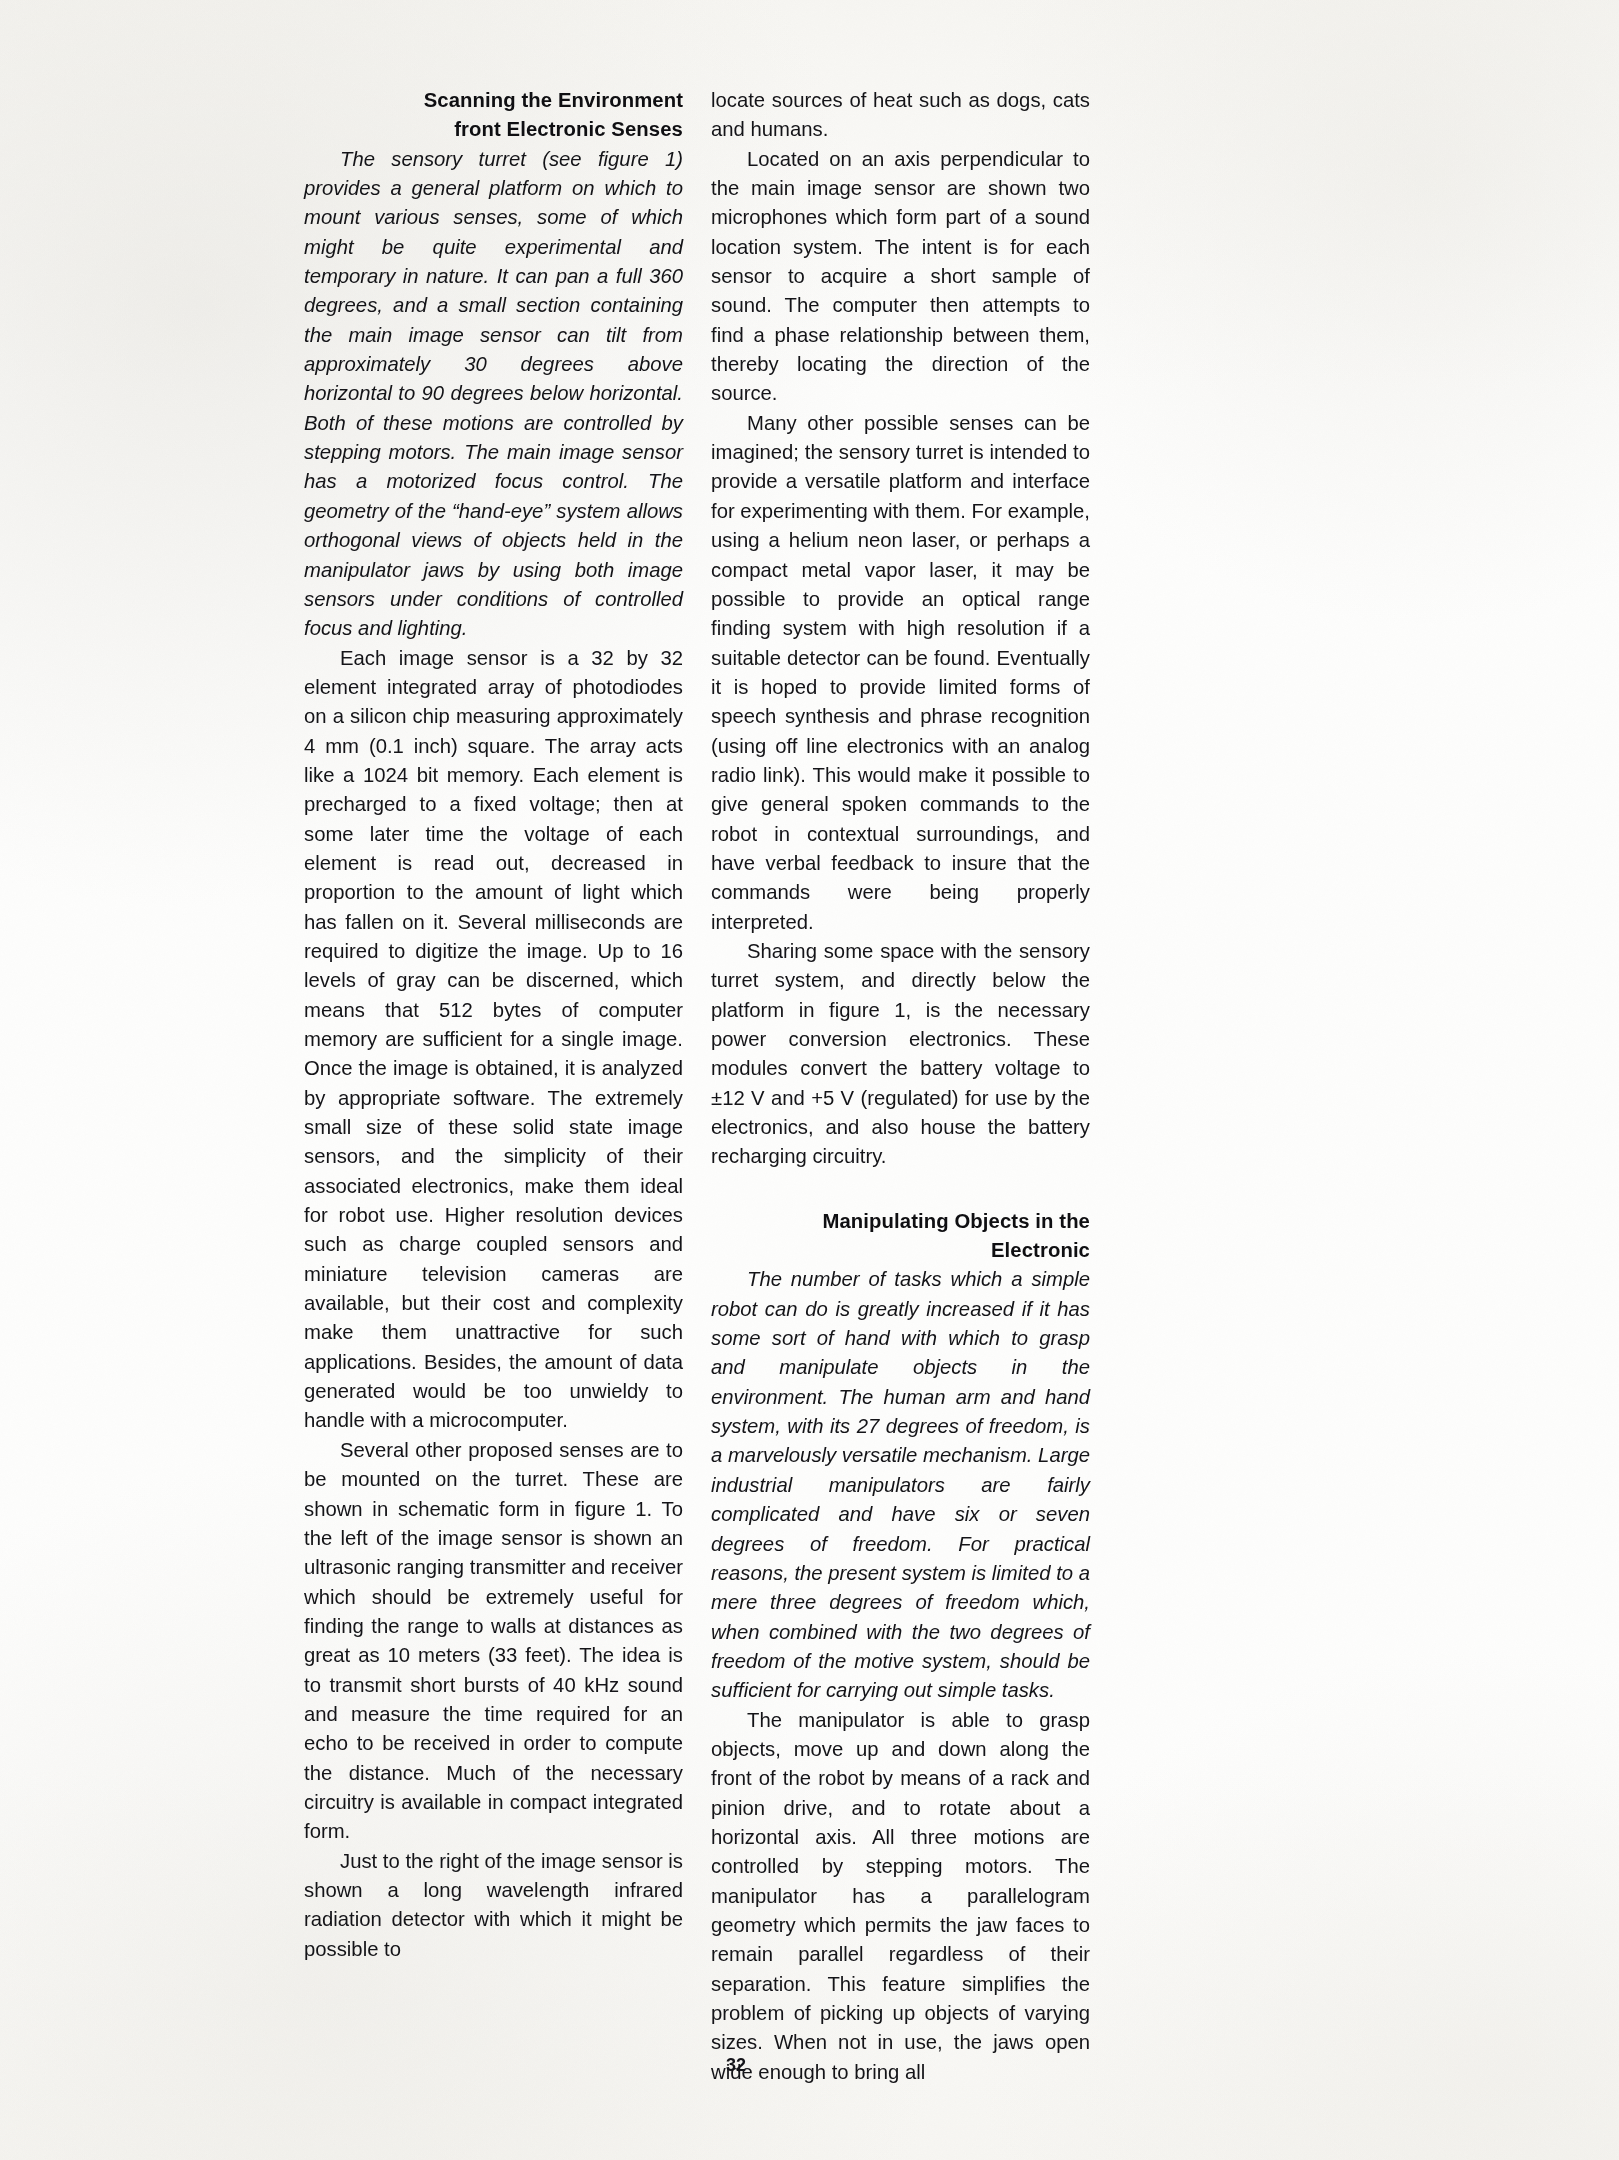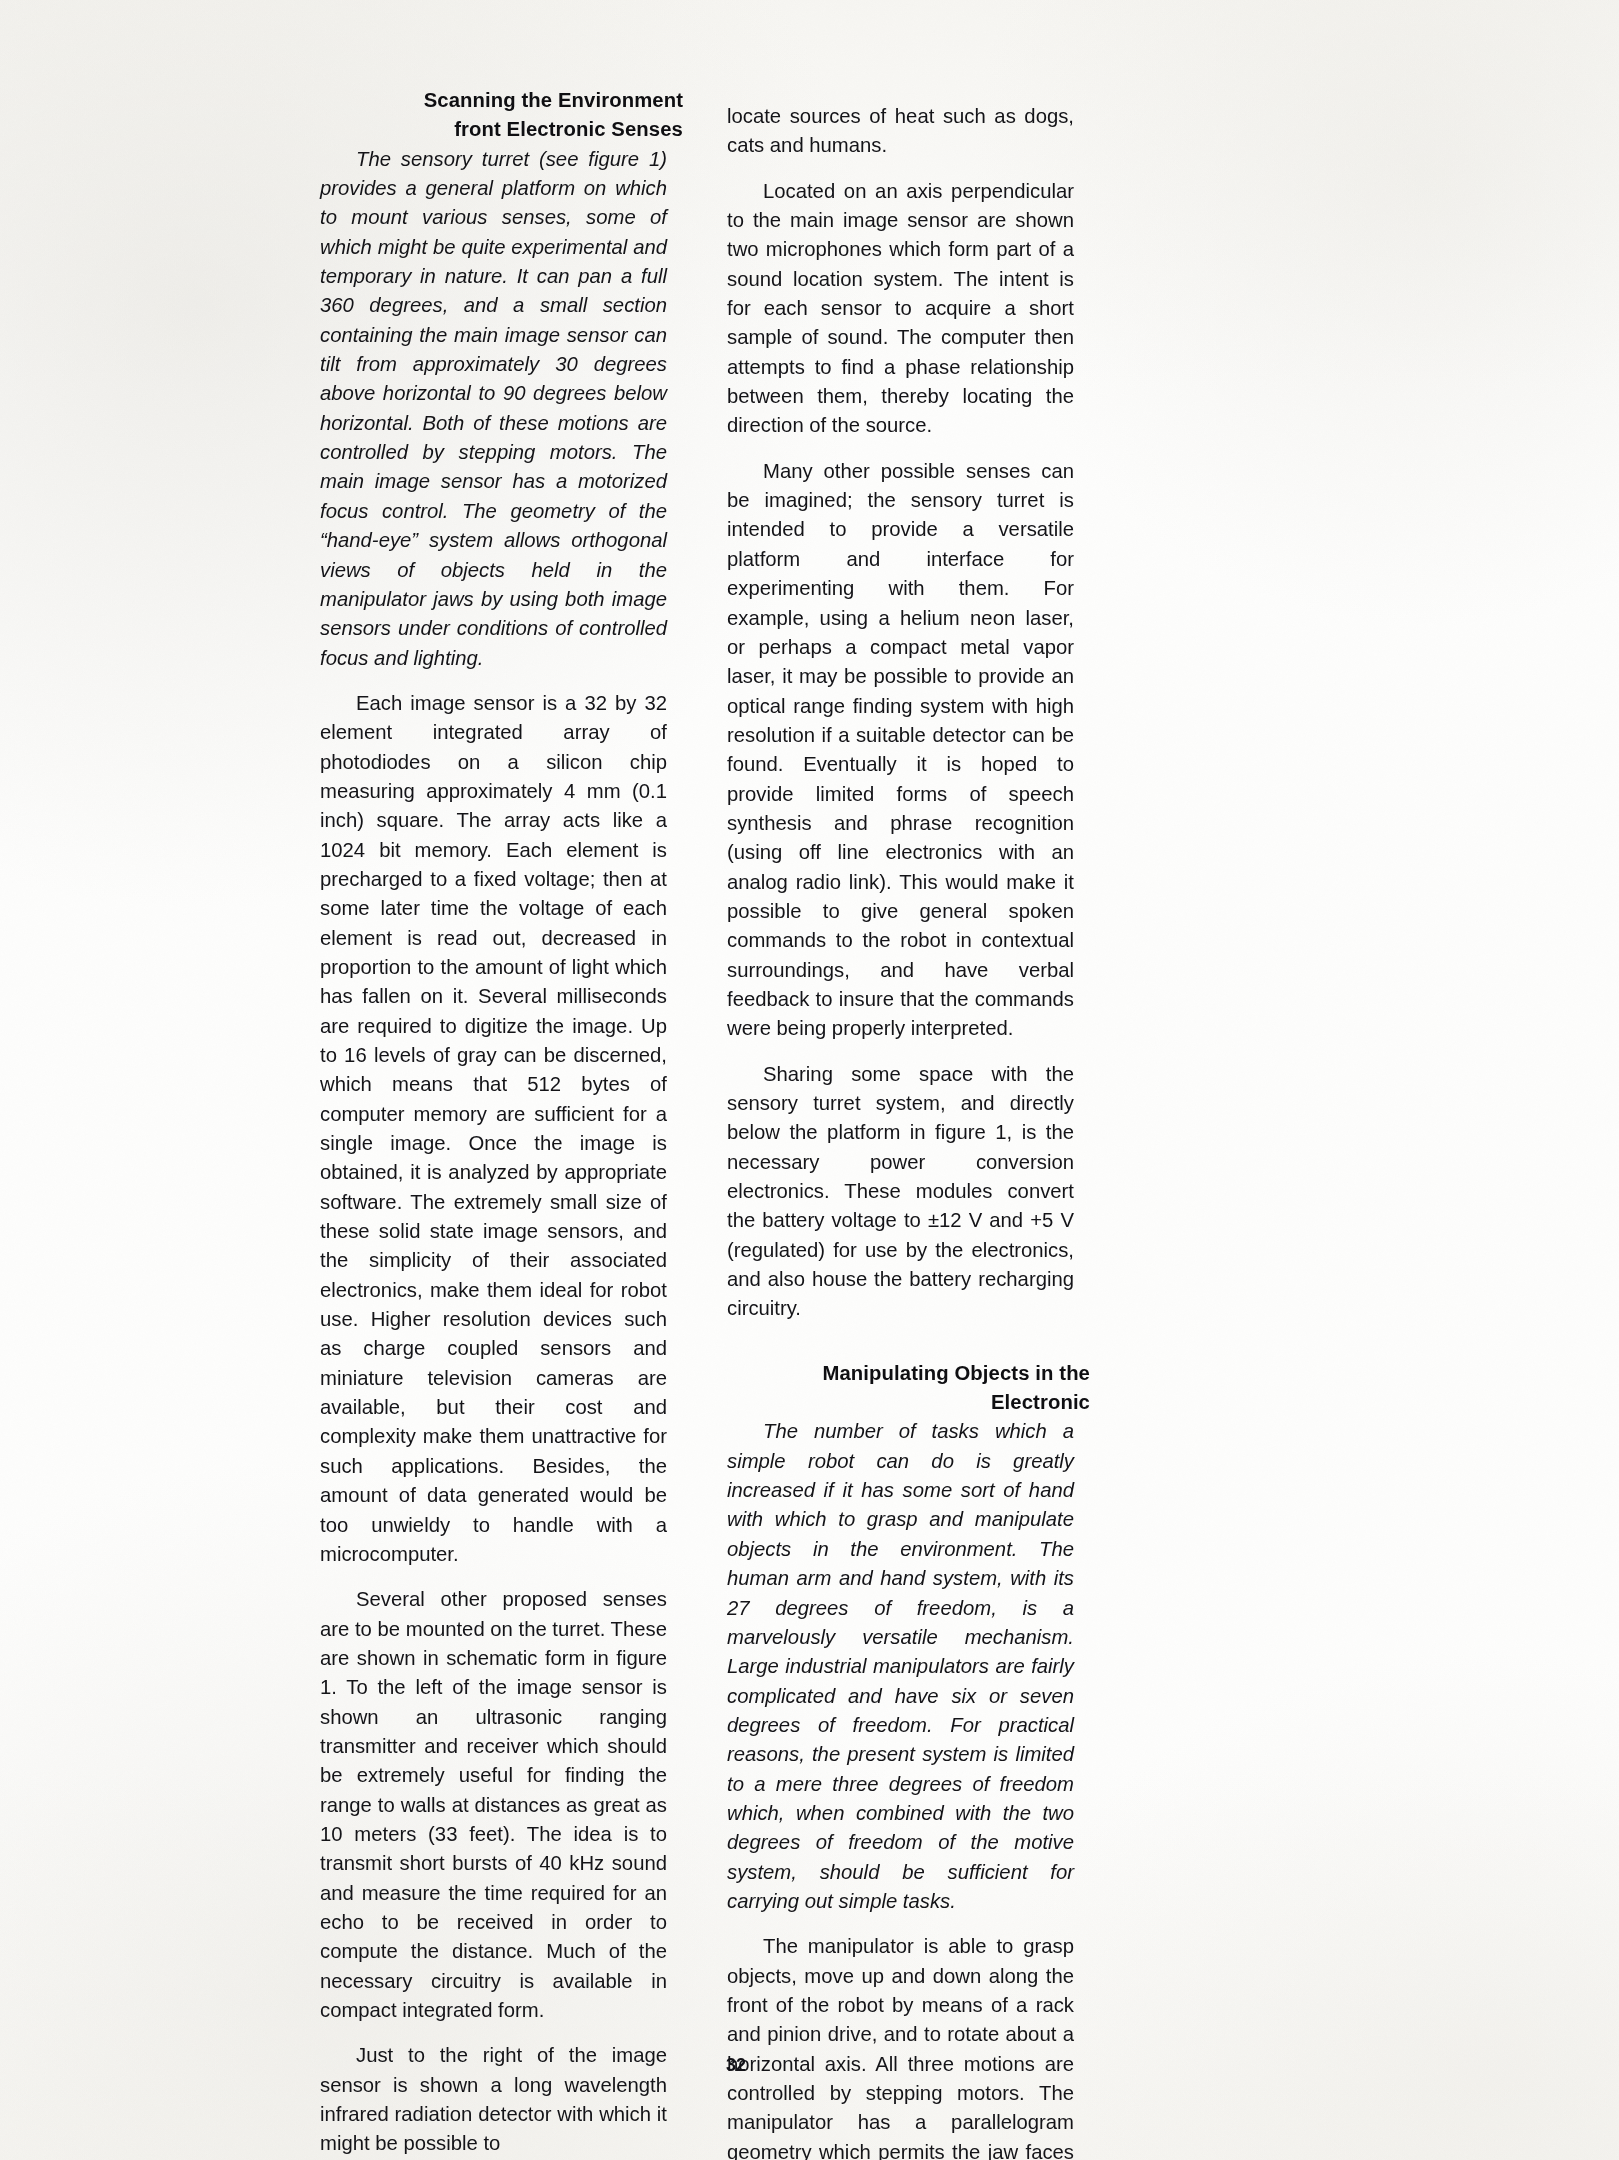--- a/index.html
+++ b/index.html
@@ -67,21 +67,21 @@
     font-weight: bold;
     font-size: 20.3px;
     line-height: 29.35px;
     text-align: right;
     letter-spacing: 0.1px;
     color: #111114;
   }
   .heading.spaced-above { margin-top: 35px; }
 
   p.body {
-    margin: 16px;
+    margin: 0;
     text-indent: 36px;
     text-align: justify;
   }
   p.body.first-after-heading { margin-top: 0; font-style: italic; }
 
   .page-number {
     position: absolute;
     left: 726px;
     top: 2055px;
     width: 70px;

